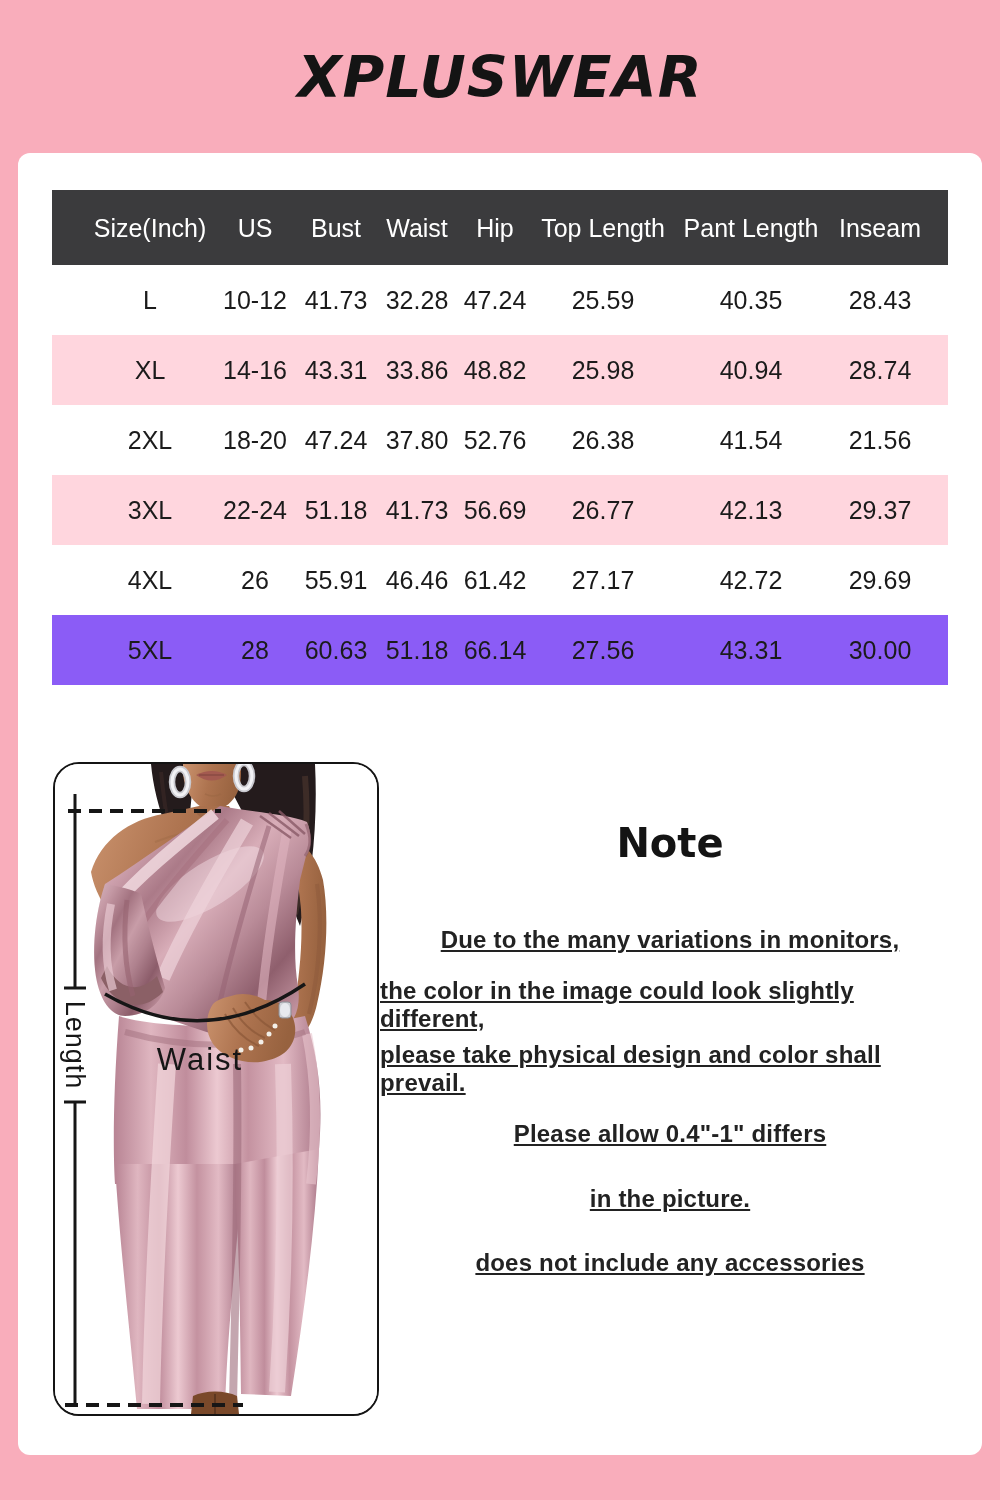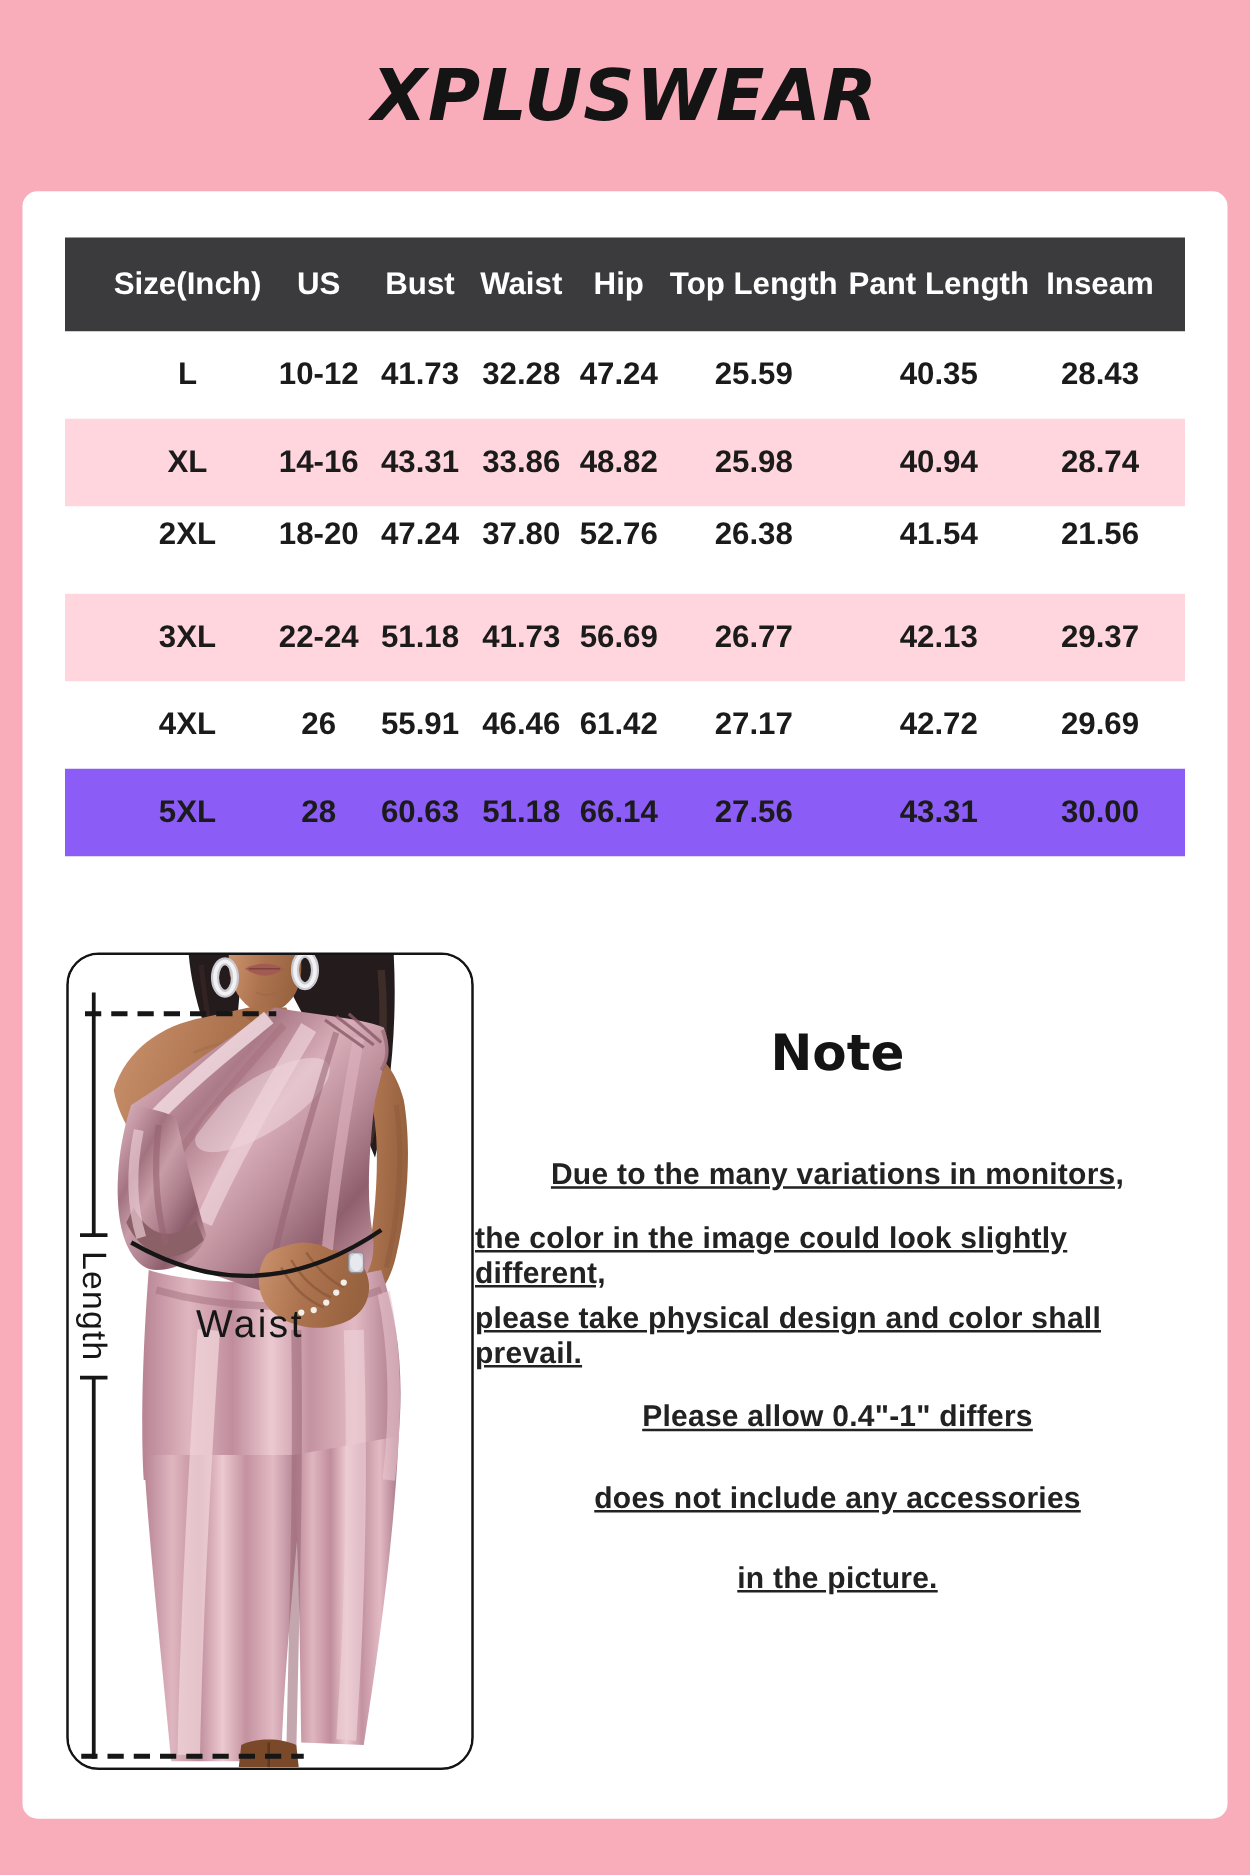--- a/index.html
+++ b/index.html
@@ -12,24 +12,24 @@
   .brand-band{position:absolute;top:0;left:0;width:100%;height:153px;
     display:flex;align-items:center;justify-content:center;}
   .brand-logo{font-family:"DejaVu Sans",sans-serif;font-weight:bold;font-style:italic;
     font-size:57px;letter-spacing:1px;color:#141414;}
   
   .panel{position:absolute;left:18px;top:153px;width:964px;height:1302px;
     background:#ffffff;border-radius:12px;}
   
   .chart-row{position:absolute;left:34px;width:896px;height:70px;}
   .chart-row.header{top:37px;height:75px;background:#3b3b3d;color:#ffffff;}
-  .r0{top:112px}.r1{top:182px;background:#ffd6de}.r2{top:240px}
+  .r0{top:112px}.r1{top:182px;background:#ffd6de}.r2{top:252px}
   .r3{top:322px;background:#ffd6de}.r4{top:392px}.r5{top:462px;background:#8b5cf6}
   .cell{position:absolute;top:50%;transform:translate(-50%,-50%);
-    white-space:nowrap;font-size:25px;font-weight:700;}
+    white-space:nowrap;font-size:25px;font-weight:400;}
   .header .cell{font-size:25px;}
   .c0{left:98px}.c1{left:203px}.c2{left:284px}.c3{left:365px}
   .c4{left:443px}.c5{left:551px}.c6{left:699px}.c7{left:828px}
   
   .figure-panel{position:absolute;left:35px;top:609px;width:322px;height:650px;
     border:2px solid #141414;border-radius:26px;overflow:hidden;background:#ffffff;}
   .figure-panel svg{display:block;}
   
   .note-title{position:absolute;left:372px;top:652px;width:560px;height:76px;
     display:flex;align-items:center;justify-content:center;
@@ -247,19 +247,19 @@
       </svg>
     </div>
 
     <div>
       <div class="note-title">Note</div>
       <div class="note-lines">
         <p>Due to the many variations in monitors,</p>
         <p>the color in the image could look slightly different,</p>
         <p>please take physical design and color shall prevail.</p>
         <p>Please allow 0.4"-1" differs</p>
+        <p>in the picture.</p>
         <p>does not include any accessories</p>
-        <p>in the picture.</p>
       </div>
     </div>
 
   </div>
 </div>
 
 </body></html>

